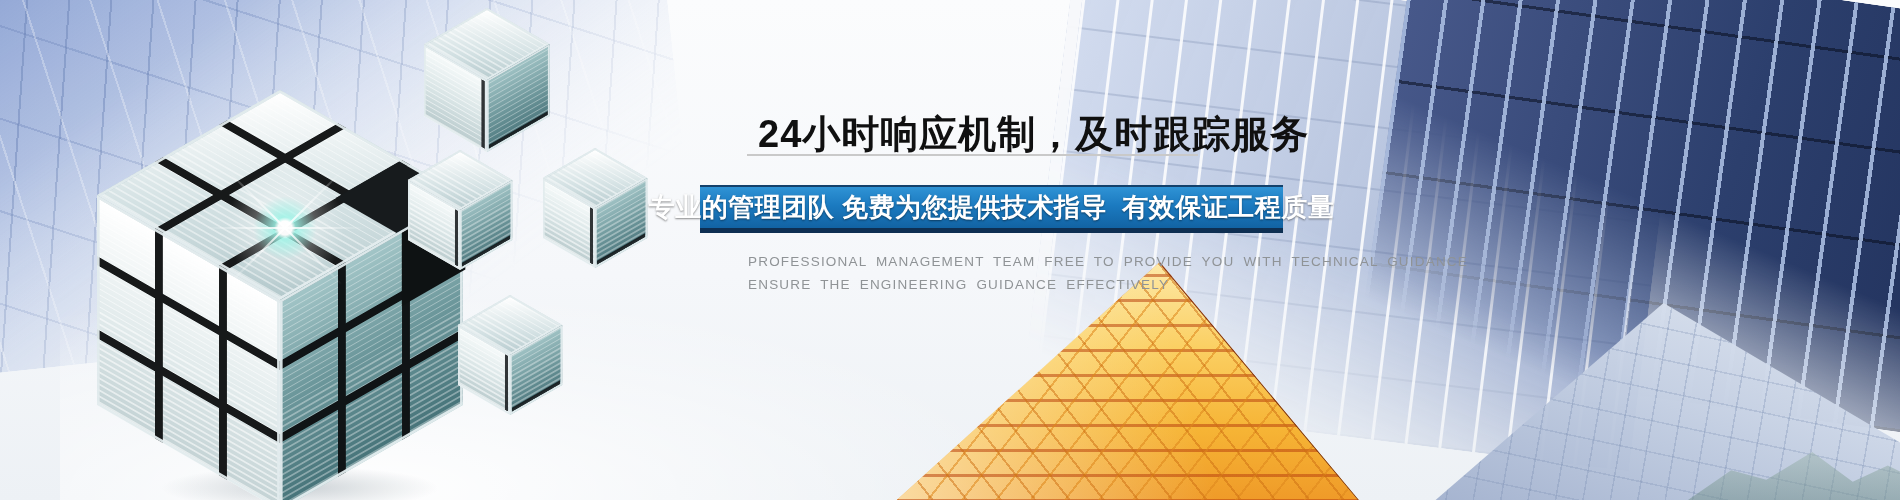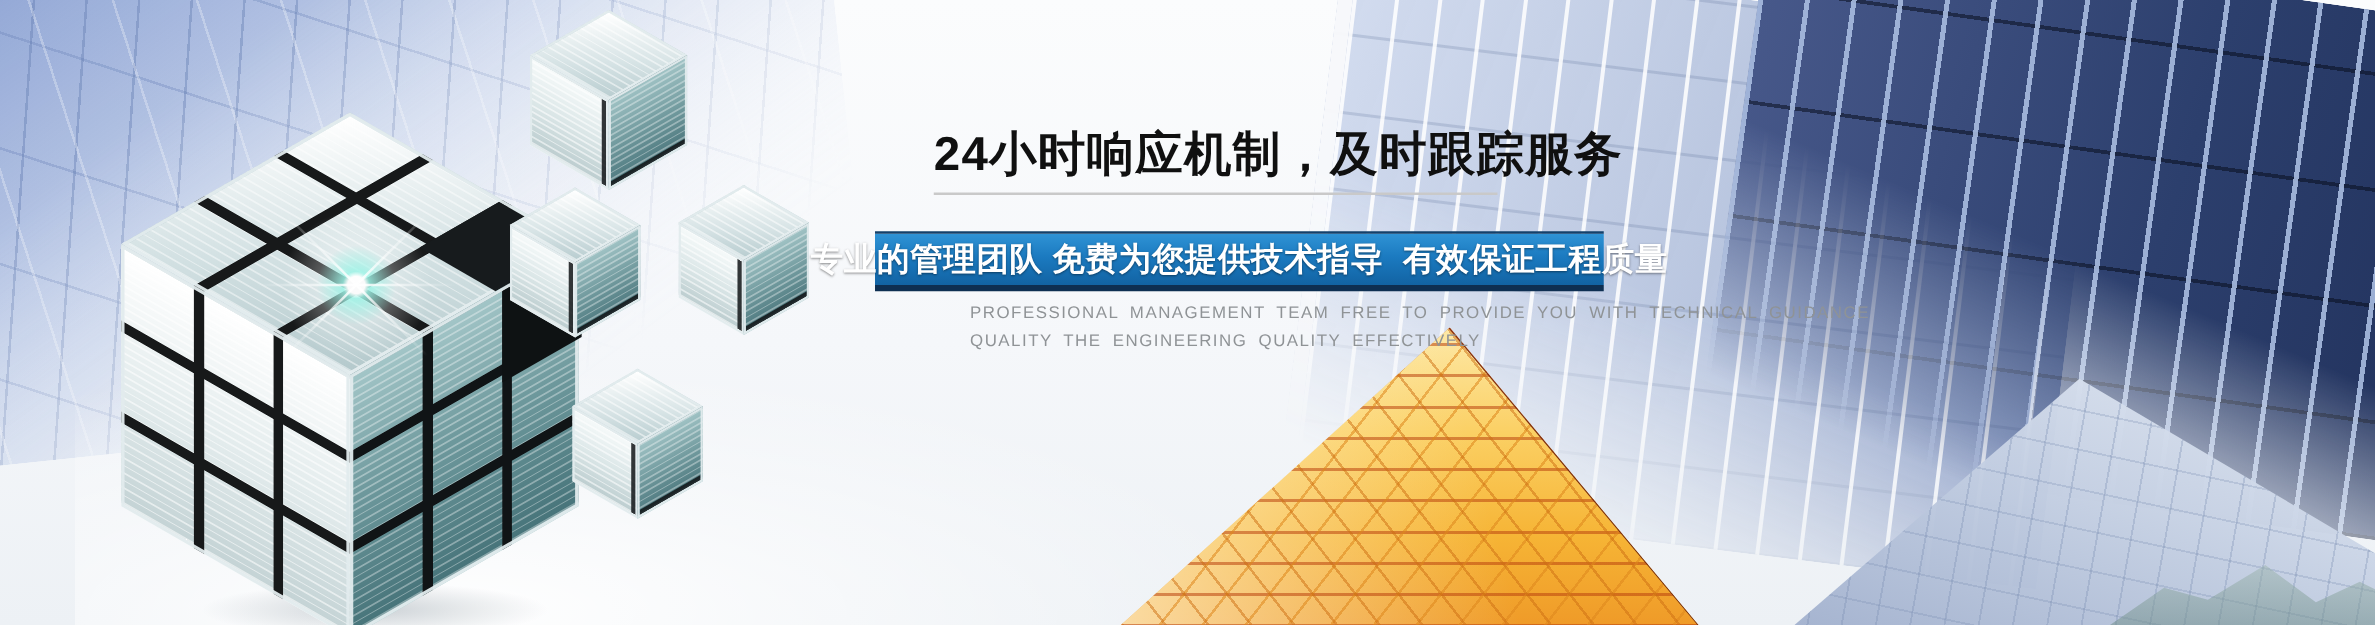--- a/index.html
+++ b/index.html
@@ -148,24 +148,23 @@
     position:absolute; left:700px; top:185px; width:583px; height:48px;
     display:flex; align-items:center; justify-content:center;
     background:linear-gradient(to bottom, #2f93d5 0%, #1b7ac0 45%, #1263a3 100%);
     border-top:2px solid #14416b; border-bottom:5px solid #0e2f52; box-sizing:border-box;
   }
   .slogan-banner span{
     color:#ffffff; font-size:26px; font-weight:bold; white-space:pre;
     text-shadow:0 1px 2px rgba(0,0,0,.45); letter-spacing:.5px;
   }
   .subtext{
-    position:absolute; left:748px; top:238px; width:620px;
+    position:absolute; left:748px; top:250px; width:620px;
     color:#8f9396; font-size:13.5px; letter-spacing:1.2px; word-spacing:4px; line-height:23px;
     white-space:nowrap;
-    margin-left:28px;
   }
 </style>
 </head>
 <body>
 
 <div id="stage">
 
   <div class="bg-topleft"></div>
   <div class="bg-building-light"></div>
   <div class="bg-building-dark"></div>
@@ -207,23 +206,23 @@
     <div class="face f-top"></div>
     <div class="face f-left"></div>
     <div class="face f-right"></div>
   </div>
   <div class="lens-flare">
     <div class="ray"></div>
     <div class="ray r45"></div>
     <div class="ray r135"></div>
   </div>
 
-  <h1 class="headline" style="margin:0;">24小时响应机制，及时跟踪服务</h1>
+  <h1 class="headline" style="margin:11px;">24小时响应机制，及时跟踪服务</h1>
   <div class="divider"></div>
   <div class="slogan-banner">
     <span>专业的管理团队 免费为您提供技术指导  有效保证工程质量</span>
   </div>
   <div class="subtext">
     <div>PROFESSIONAL MANAGEMENT TEAM FREE TO PROVIDE YOU WITH TECHNICAL GUIDANCE</div>
-    <div>QUALITY THE ENGINEERING QUALITY EFFECTIVELY</div>
+    <div>ENSURE THE ENGINEERING GUIDANCE EFFECTIVELY</div>
   </div>
 
 </div>
 
 </body></html>

